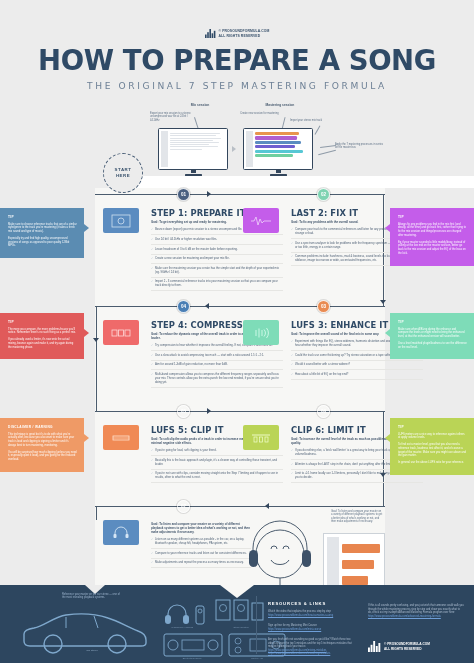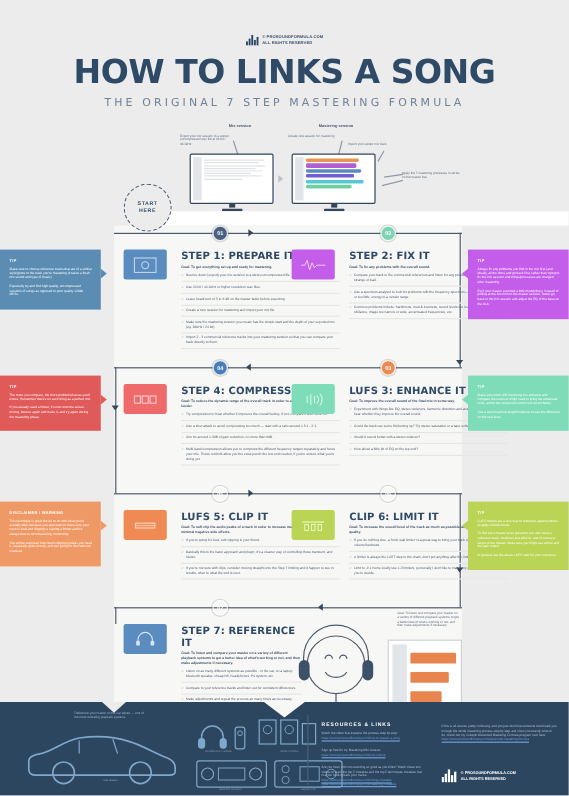--- a/index.html
+++ b/index.html
@@ -121,21 +121,21 @@
         <rect x="2.2" y="3.2" width="1.6" height="5.8" fill="#2f4a66"></rect>
         <rect x="4.4" y="0" width="1.6" height="9" fill="#2f4a66"></rect>
         <rect x="6.6" y="4.3" width="1.6" height="4.7" fill="#2f4a66"></rect>
         <rect x="8.8" y="1.8" width="1.6" height="7.2" fill="#2f4a66"></rect>
       </svg>
       <div>
         <div class="logo-text">© PROSOUNDFORMULA.COM</div>
         <div class="logo-text">ALL RIGHTS RESERVED</div>
       </div>
     </div>
-    <div class="main-title">HOW TO LINKS A SONG</div>
+    <div class="main-title">HOW TO PREPARE A SONG</div>
     <div class="sub-title">THE ORIGINAL 7 STEP MASTERING FORMULA</div>
   </div>
 
   <div class="diagram">
     <div class="dg-label" style="left:175px; top:3px; width:50px;">Mix session</div>
     <div class="dg-label" style="left:250px; top:3px; width:60px;">Mastering session</div>
 
     <div class="dg-note" style="left:150px; top:12px; width:47px;">Export your mix session to a stereo uncompressed wav file at 24 bit / 44.1kHz</div>
     <div class="dg-note" style="left:240px; top:12px; width:42px;">Create new session for mastering</div>
     <div class="dg-note" style="left:290px; top:19px; width:45px;">Import your stereo mix track</div>
@@ -242,21 +242,21 @@
       </div>
     </div>
     <div class="step-icon" style="position:absolute; left:8px; top:20px; background:#5b8cc0;">
       <svg width="20" height="14" viewBox="0 0 20 14">
           <rect x="1" y="1" width="18" height="12" fill="none" stroke="#cfe0f0" stroke-width=".8"></rect>
           <circle cx="10" cy="7" r="3" fill="none" stroke="#cfe0f0" stroke-width=".8"></circle>
         </svg>
     </div>
 
     <div class="step" style="left:196px; top:20px;">
-      <div class="step-title">STEP 2: FIX IT</div>
+      <div class="step-title">LAST 2: FIX IT</div>
       <div class="step-goal">Goal: To fix any problems with the overall sound.</div>
       <div class="step-list">
         <div class="step-li">Compare your track to the commercial references and listen for any problems — anything that sounds strange or bad.</div>
         <div class="step-li">Use a spectrum analyser to look for problems with the frequency spectrum — this should be too much, or too little, energy in a certain range.</div>
         <div class="step-li">Common problems include: harshness, mud &amp; boxiness, sound levels too loud, muddy low end, sibilance, image too narrow or wide, accentuated frequencies, etc.</div>
       </div>
     </div>
     <div class="step-icon" style="position:absolute; left:148px; top:20px; background:#c45dea;">
       <svg width="22" height="12" viewBox="0 0 22 12">
           <path d="M1 6 L4 6 L6 2 L8 10 L10 4 L12 8 L14 6 L21 6" fill="none" stroke="#f0d4fa" stroke-width=".8"></path>
@@ -327,21 +327,20 @@
     <div class="step-icon" style="position:absolute; left:148px; top:237px; background:#bad456;">
       <svg width="22" height="12" viewBox="0 0 22 12">
           <path d="M2 3 L20 3" stroke="#f2ffd0" stroke-width=".9"></path>
           <rect x="4" y="5" width="3" height="5" fill="none" stroke="#f2ffd0" stroke-width=".7"></rect>
           <rect x="9.5" y="5" width="3" height="5" fill="none" stroke="#f2ffd0" stroke-width=".7"></rect>
           <rect x="15" y="5" width="3" height="5" fill="none" stroke="#f2ffd0" stroke-width=".7"></rect>
         </svg>
     </div>
 
     <div class="step" style="left:56px; top:332px; width:100px;">
-      <div class="step-title">STEP 7: REFERENCE IT</div>
       <div class="step-goal">Goal: To listen and compare your master on a variety of different playback systems to get a better idea of what's working or not, and then make adjustments if necessary.</div>
       <div class="step-list">
         <div class="step-li">Listen on as many different systems as possible - in the car, on a laptop, bluetooth speaker, cheap hifi, headphones, PA system, etc.</div>
         <div class="step-li">Compare to your reference tracks and listen out for consistent differences.</div>
         <div class="step-li">Make adjustments and repeat the process as many times as necessary.</div>
       </div>
     </div>
     <div class="step-icon" style="position:absolute; left:8px; top:332px; background:#5b8cc0;">
       <svg width="20" height="13" viewBox="0 0 20 13">
           <path d="M4 9 L4 7 A6 6 0 0 1 16 7 L16 9" fill="none" stroke="#d6e6f5" stroke-width=".9"></path>

